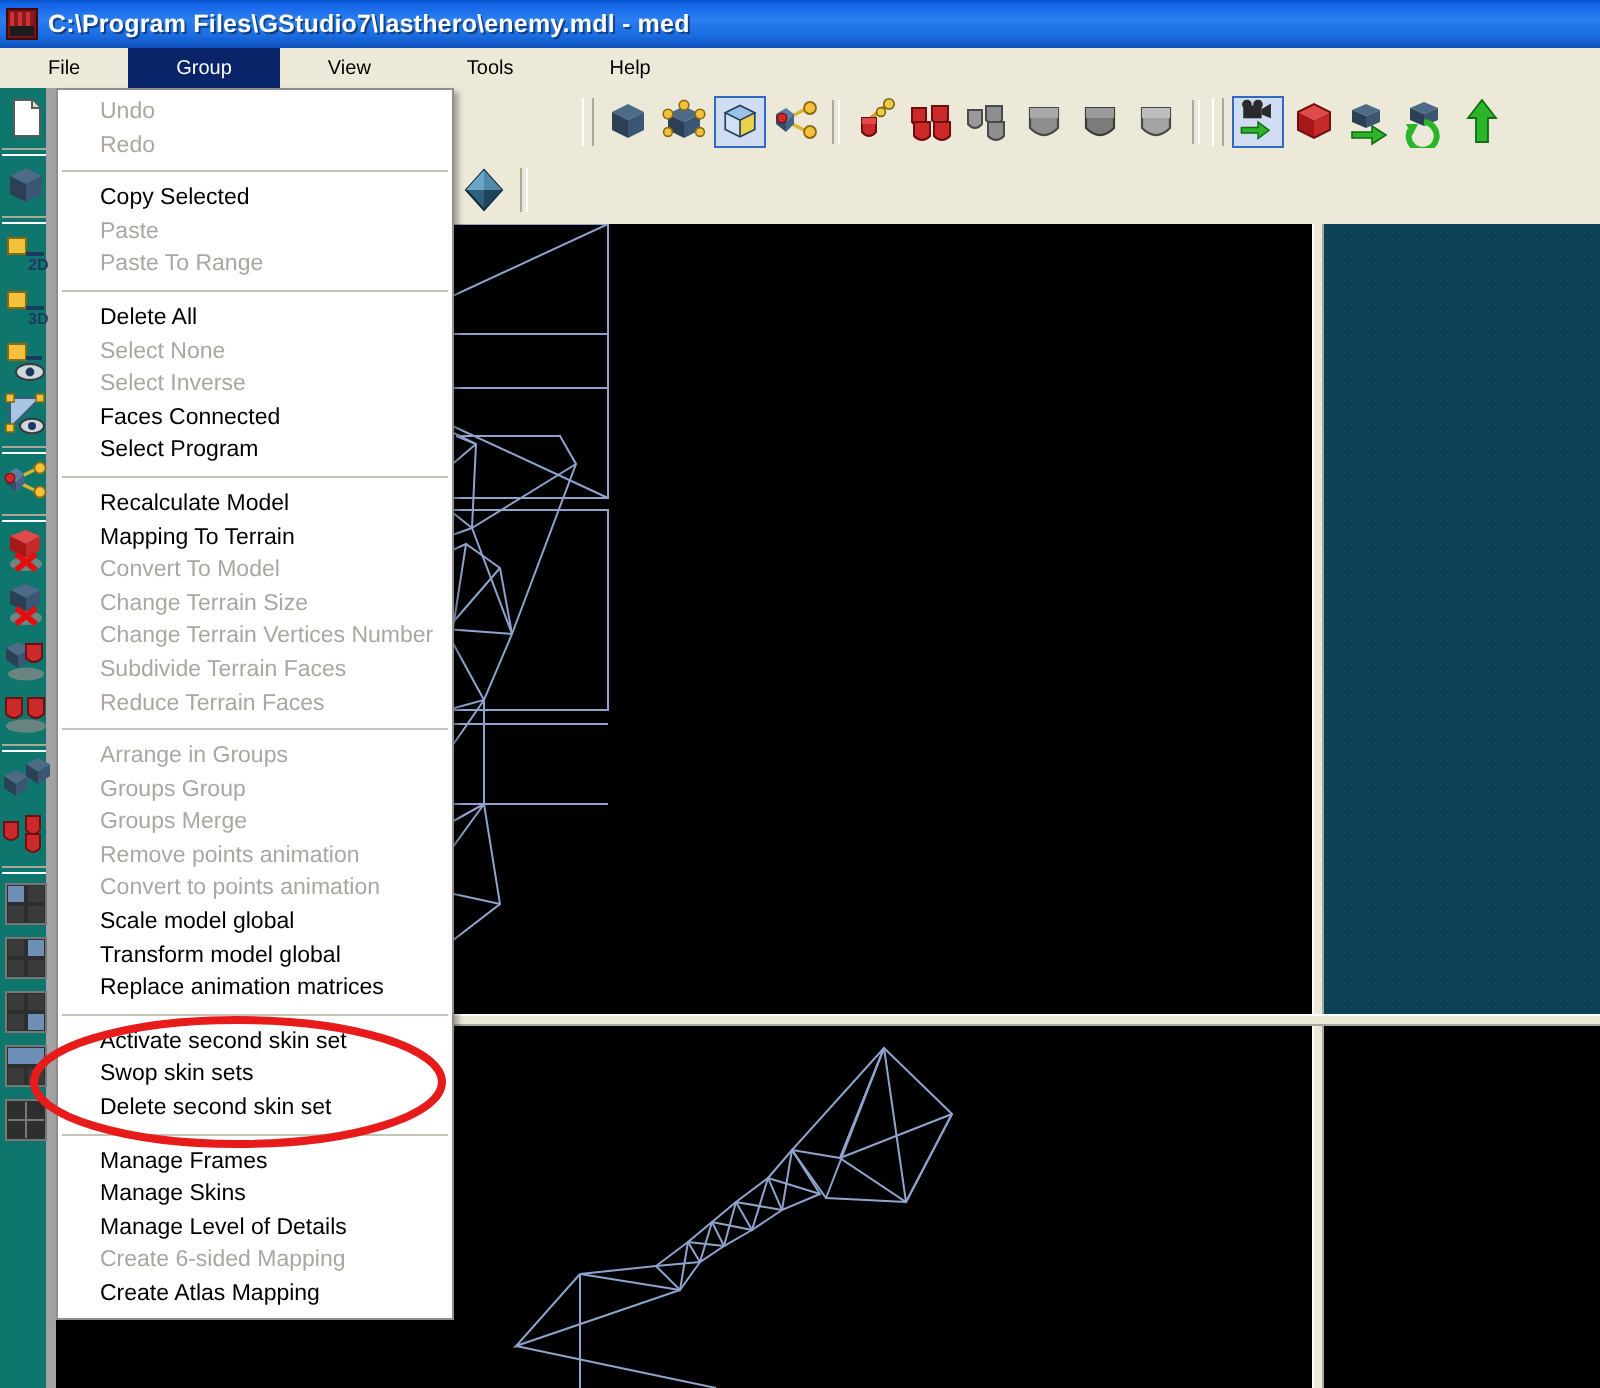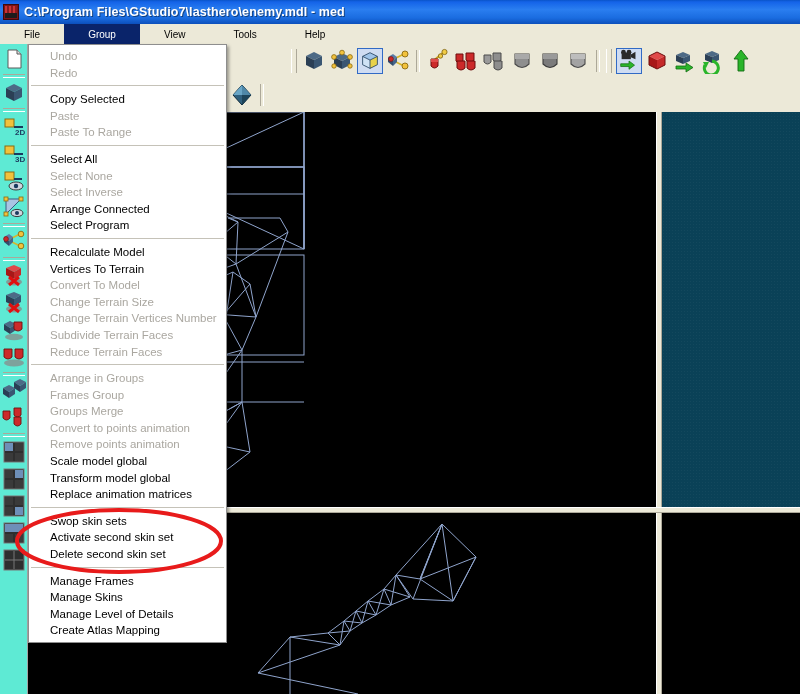--- a/index.html
+++ b/index.html
@@ -68,21 +68,21 @@
     width:26px;height:26px;flex:0 0 auto;position:relative;
     display:inline-block;margin:0 1px;box-sizing:border-box;
   }
   .tbtn.sel{border:1px solid #316ac5;background:#cfdcf2;}
 
   svg{display:block;}
 
   
   .lefttool{
     position:absolute;left:0;top:44px;width:28px;height:650px;
-    background:#5eead4;border-right:1px solid #a3a3a3;
+    background:#0f766e;border-right:5px solid #a3a3a3;
     box-sizing:border-box;padding-top:2px;
   }
   .lefttool .lbtn{width:26px;height:26px;margin:0 auto 1px auto;position:relative;}
   .lsep{width:22px;height:2px;margin:2px auto;border-top:1px solid #aca899;border-bottom:1px solid #fff;}
 
   
   .vp-area{position:absolute;left:28px;top:112px;width:772px;height:582px;background:#ece9d8;}
   .vp{position:absolute;background:#000;overflow:hidden;}
   .vp.tl{left:0;top:0;width:628px;height:395px;}
   .vp.tr{left:634px;top:0;width:138px;height:395px;background:#0a4157;}
@@ -530,50 +530,51 @@
   </div>
 
   <div class="dropdown" id="dropdown">
       <div class="item disabled">Undo</div>
       <div class="item disabled">Redo</div>
       <div class="msep"></div>
       <div class="item">Copy Selected</div>
       <div class="item disabled">Paste</div>
       <div class="item disabled">Paste To Range</div>
       <div class="msep"></div>
-      <div class="item">Select All</div>
+      <div class="item">Delete All</div>
       <div class="item disabled">Select None</div>
       <div class="item disabled">Select Inverse</div>
-      <div class="item">Arrange Connected</div>
+      <div class="item">Faces Connected</div>
       <div class="item">Select Program</div>
       <div class="msep"></div>
       <div class="item">Recalculate Model</div>
-      <div class="item">Vertices To Terrain</div>
+      <div class="item">Mapping To Terrain</div>
       <div class="item disabled">Convert To Model</div>
       <div class="item disabled">Change Terrain Size</div>
       <div class="item disabled">Change Terrain Vertices Number</div>
       <div class="item disabled">Subdivide Terrain Faces</div>
       <div class="item disabled">Reduce Terrain Faces</div>
       <div class="msep"></div>
       <div class="item disabled">Arrange in Groups</div>
-      <div class="item disabled">Frames Group</div>
+      <div class="item disabled">Groups Group</div>
       <div class="item disabled">Groups Merge</div>
+      <div class="item disabled">Remove points animation</div>
       <div class="item disabled">Convert to points animation</div>
-      <div class="item disabled">Remove points animation</div>
       <div class="item">Scale model global</div>
       <div class="item">Transform model global</div>
       <div class="item">Replace animation matrices</div>
       <div class="msep"></div>
+      <div class="item">Activate second skin set</div>
       <div class="item">Swop skin sets</div>
-      <div class="item">Activate second skin set</div>
       <div class="item">Delete second skin set</div>
       <div class="msep"></div>
       <div class="item">Manage Frames</div>
       <div class="item">Manage Skins</div>
       <div class="item">Manage Level of Details</div>
+      <div class="item disabled">Create 6-sided Mapping</div>
       <div class="item">Create Atlas Mapping</div>
     </div>
 
   <div class="annot">
     <svg width="220" height="76" viewBox="0 0 220 76">
       <ellipse cx="107" cy="36" rx="102" ry="31" fill="none" stroke="#e81b1b" stroke-width="4"></ellipse>
     </svg>
   </div>
 
 </div>

